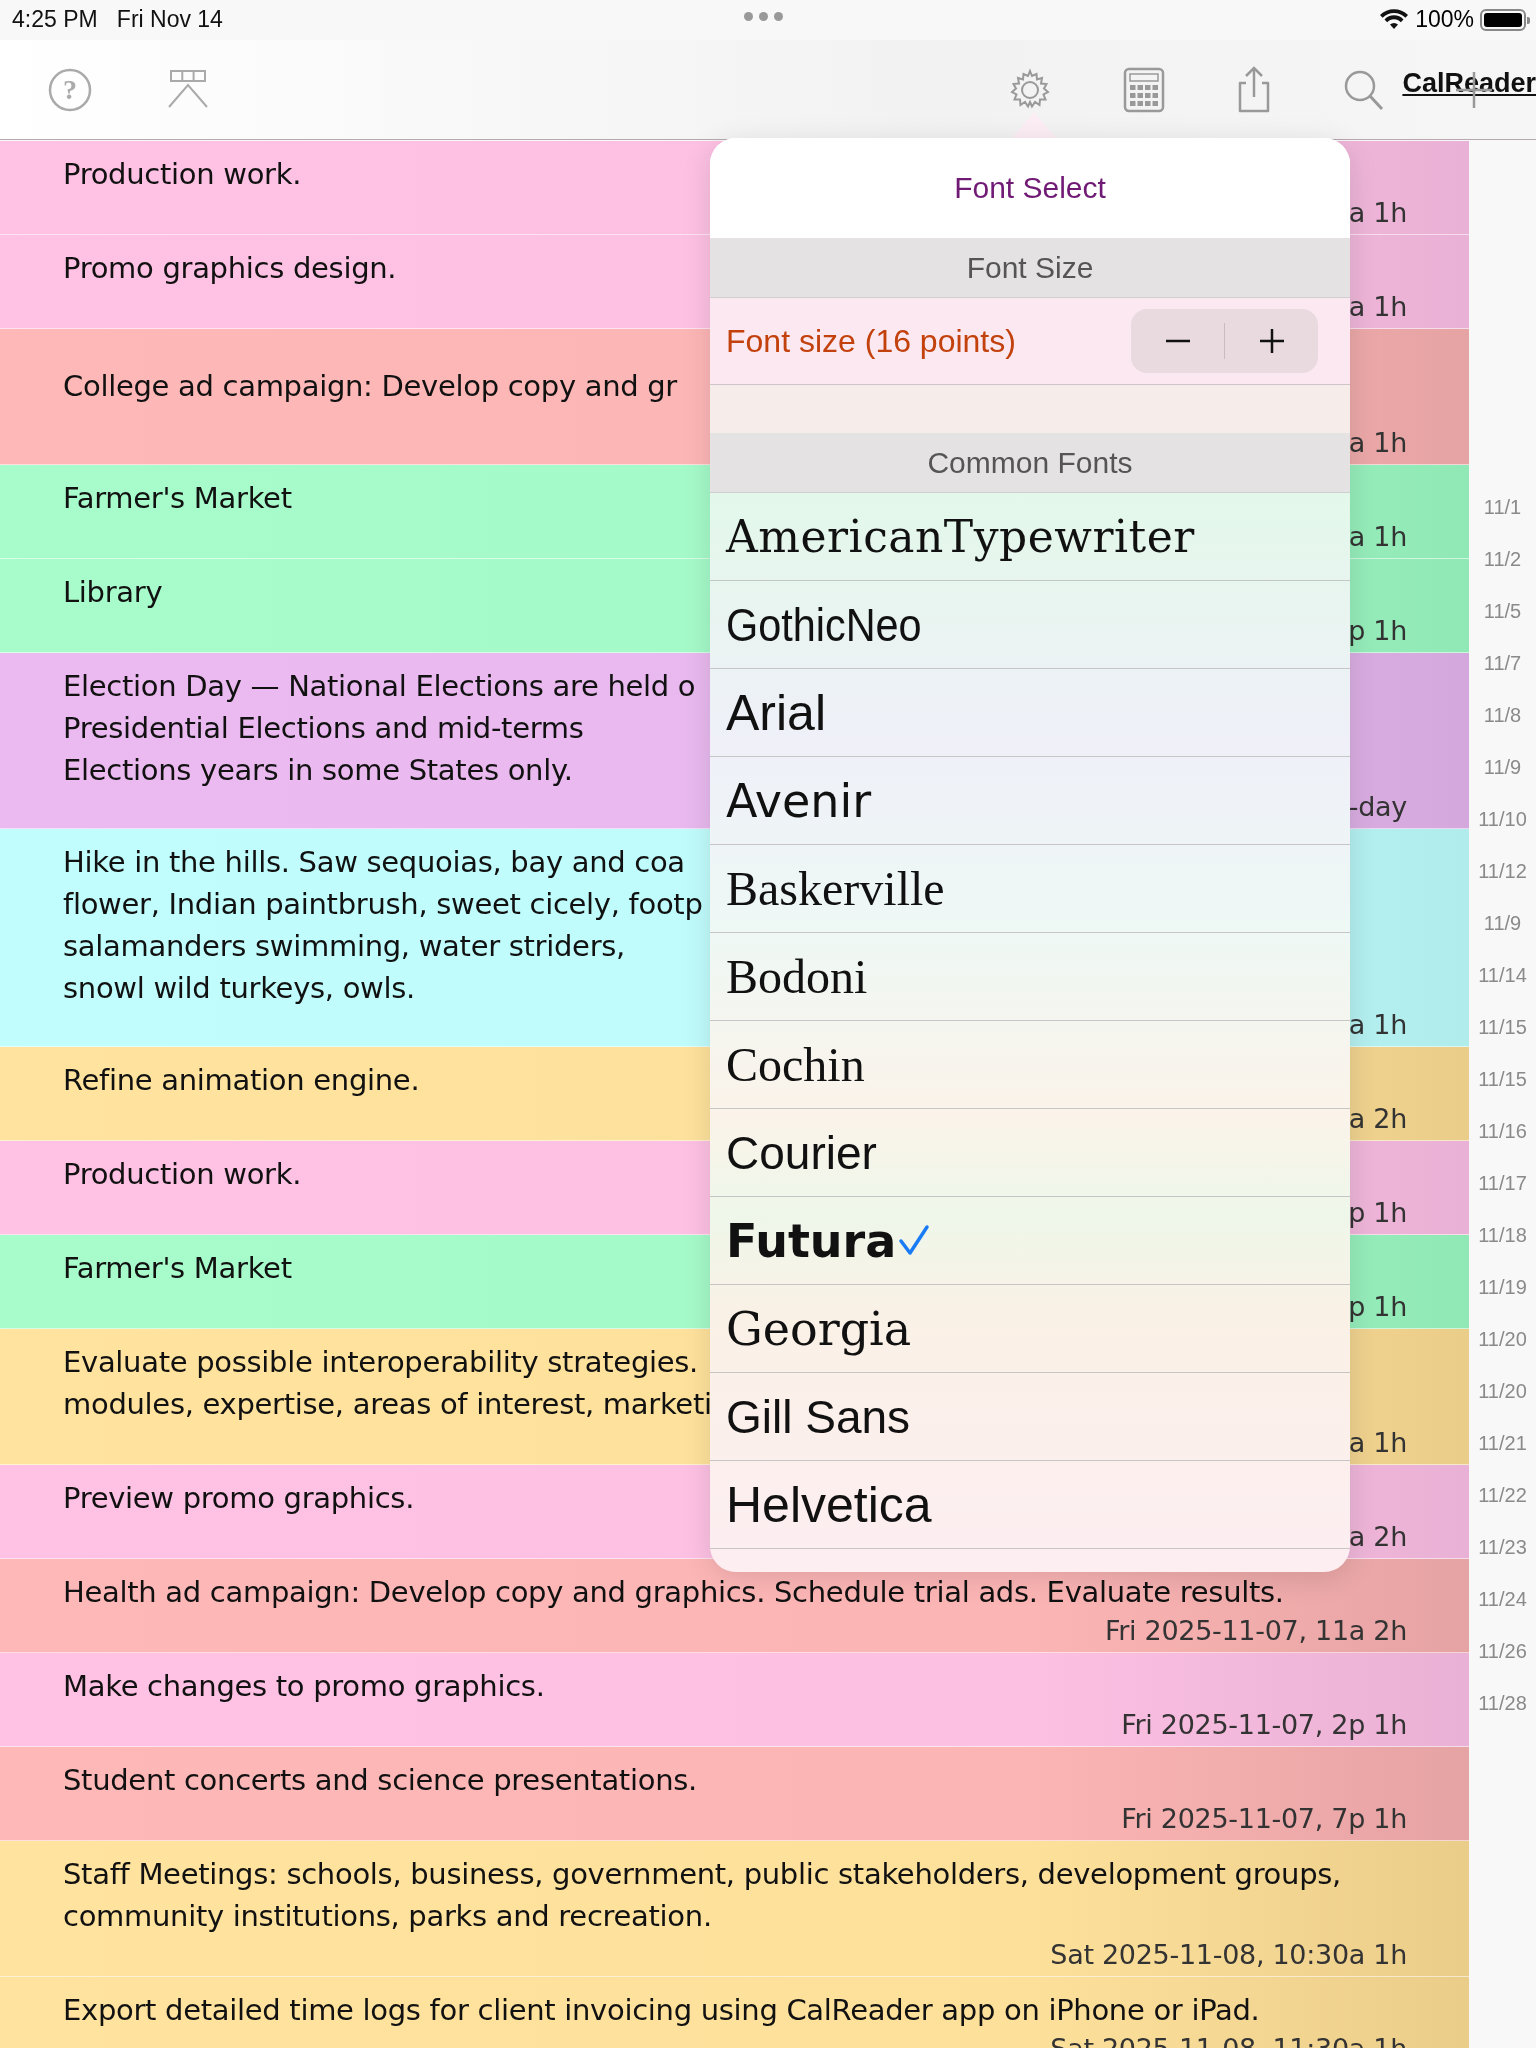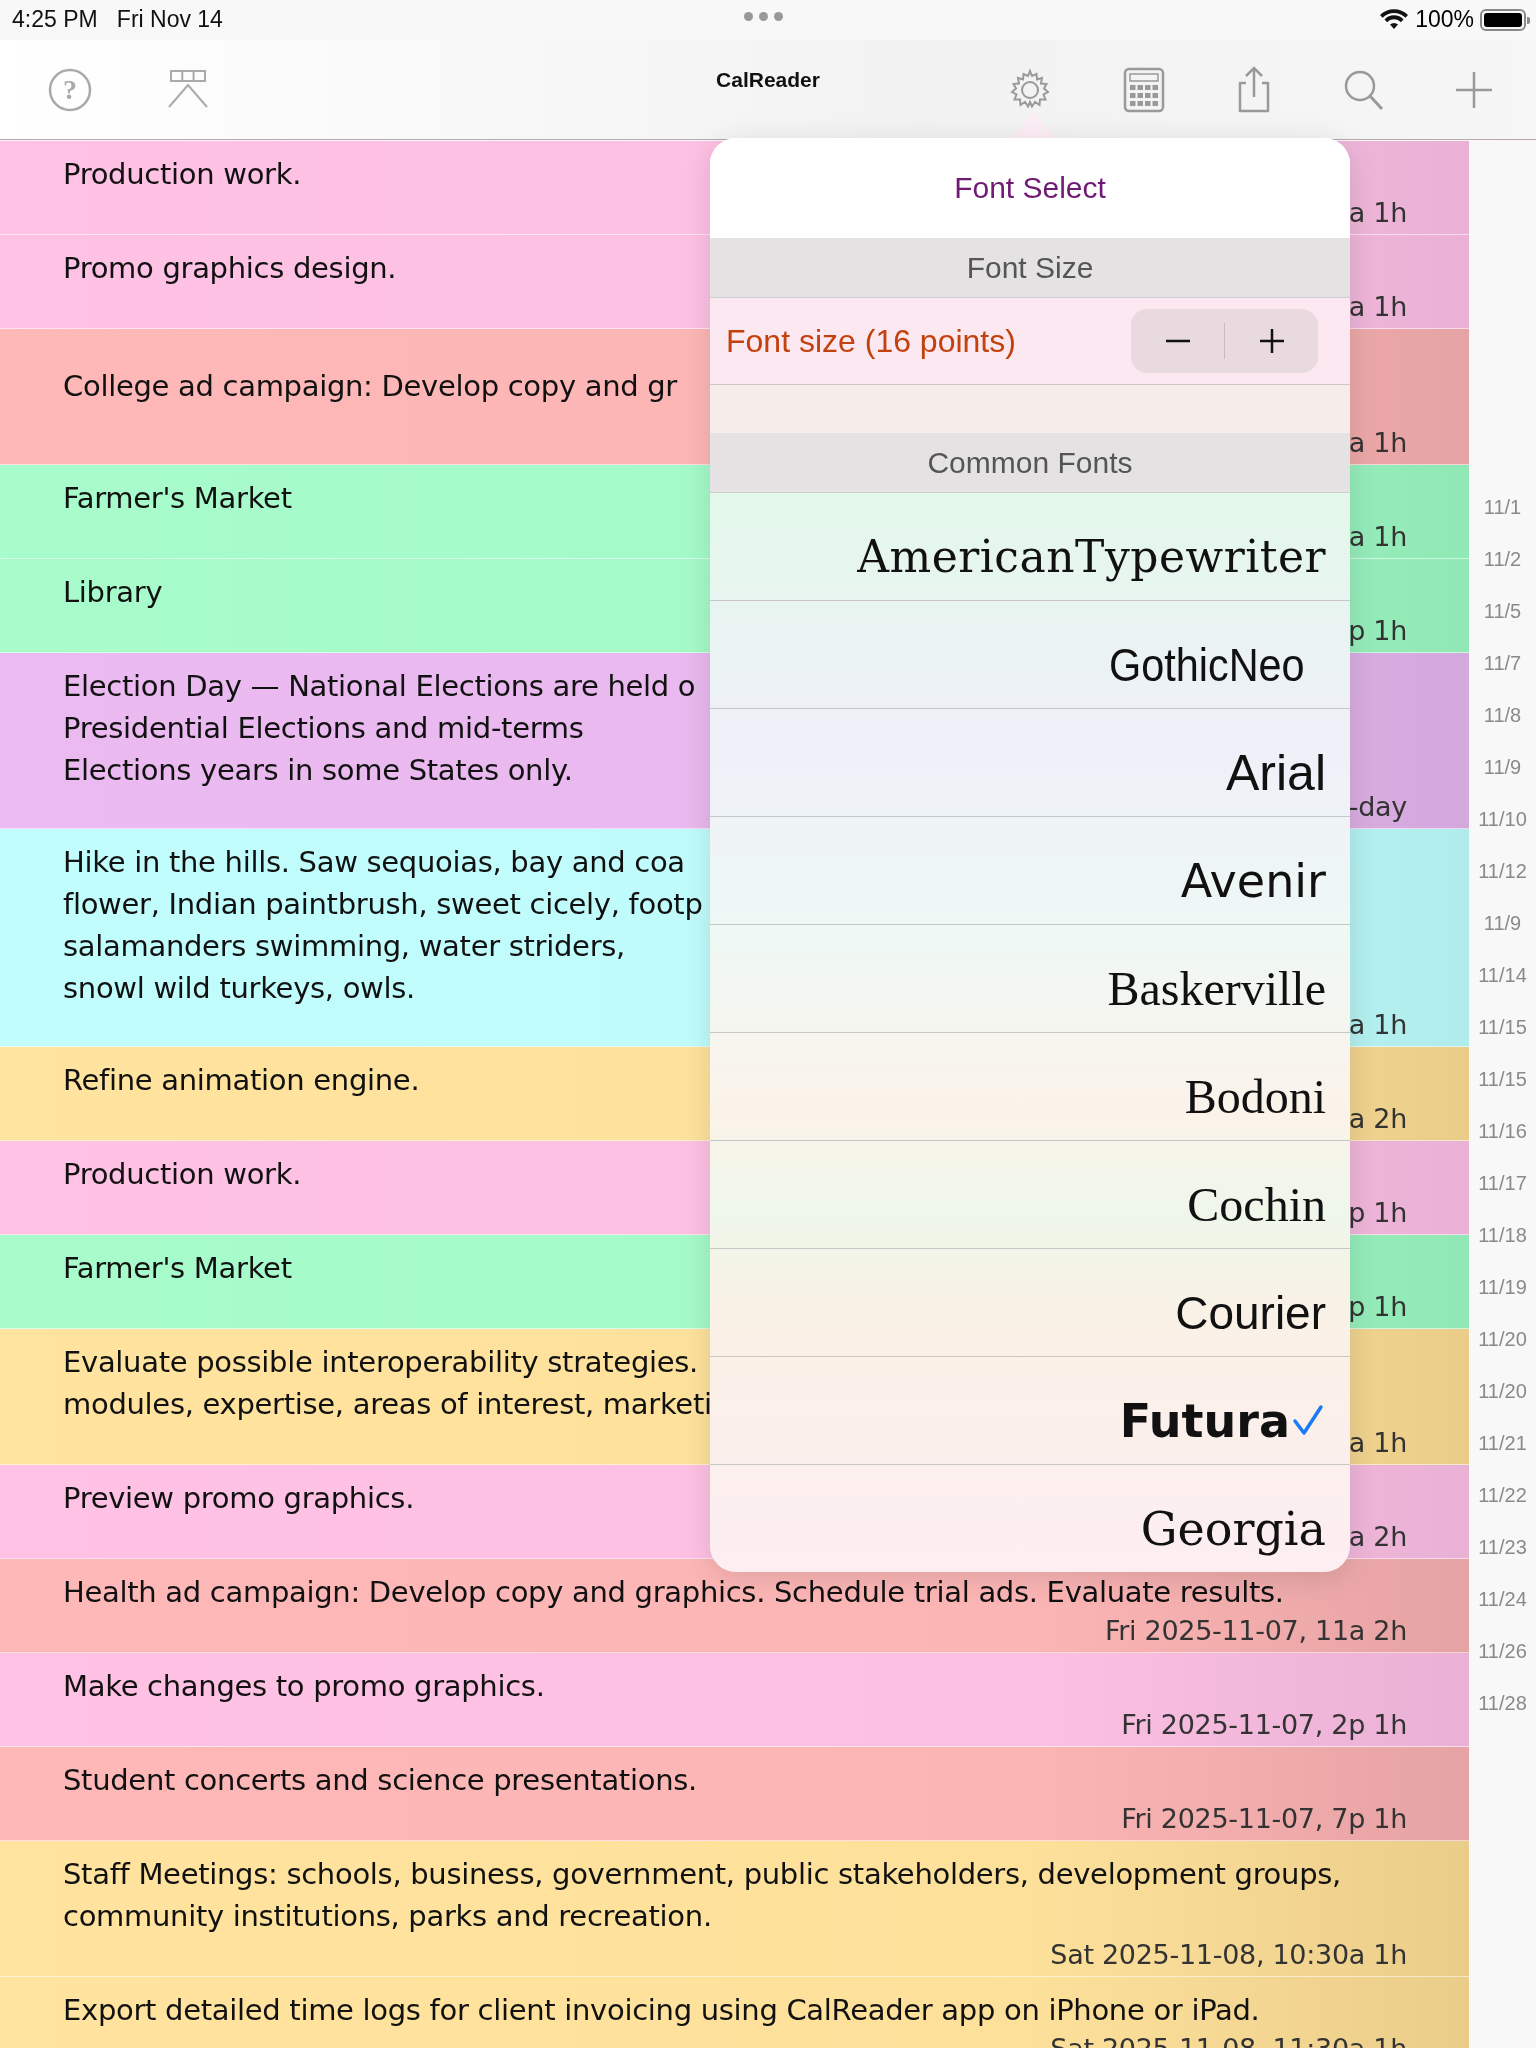--- a/index.html
+++ b/index.html
@@ -12,21 +12,21 @@
   .status-dots { position: absolute; left: 744px; top: 12px; display: flex; gap: 6px; }
   .status-dots span { width: 9px; height: 9px; border-radius: 50%; background: #999; display: block; }
   .status-right { position: absolute; right: 10px; top: 6px; display: flex; align-items: center; gap: 6px; font-size: 23px; color: #000000; }
   .battery { width: 46px; height: 22px; border: 2px solid #888; border-radius: 6px; padding: 2px; position: relative; }
   .battery::after { content: ""; position: absolute; right: -6px; top: 6px; width: 3px; height: 7px; background: #888; border-radius: 0 2px 2px 0; }
   .battery-fill { width: 100%; height: 100%; background: #000; border-radius: 3px; }
 
   
   .toolbar { position: absolute; left: 0; top: 40px; width: 1536px; height: 100px; background: linear-gradient(90deg, #ffffff 0%, #f2f2f2 60%, #f6f6f6 100%); border-bottom: 1px solid #b8a8b0; }
   .tb-icon { position: absolute; top: 22px; width: 56px; height: 56px; display: flex; align-items: center; justify-content: center; cursor: pointer; }
-  .tb-title { position: absolute; left: 0; width: 1536px; top: 28px; text-align: center; font-size: 21px; font-weight: bold; color: #111; pointer-events: none; }
+  .tb-title { position: absolute; left: 0; width: 1536px; top: 28px; text-align: right; font-size: 27px; font-weight: bold; color: #111; pointer-events: none; text-decoration: underline; }
   .tb-title span { pointer-events: auto; }
 
   
   .list { position: absolute; left: 0; top: 141px; width: 1469px; }
   .row { position: relative; border-bottom: 1px solid rgba(255,255,255,0.55); padding: 12px 62px 0 63px; font-family: "DejaVu Sans", sans-serif; }
   .row-text { font-size: 29px; line-height: 42px; color: #111; letter-spacing: -0.3px; }
   .row-meta { position: absolute; right: 62px; bottom: 6px; font-size: 27px; color: #333; letter-spacing: -0.3px; }
   .c-pink { background: linear-gradient(90deg, #ffc2e4 0%, #fcc0e2 70%, #e9b1d5 100%); }
   .c-red { background: linear-gradient(90deg, #ffb8b8 0%, #fcb5b5 70%, #e6a3a3 100%); }
   .c-green { background: linear-gradient(90deg, #a8fccb 0%, #a4f9c8 70%, #90e8b5 100%); }
@@ -44,21 +44,21 @@
   .popover { position: absolute; left: 710px; top: 138px; width: 640px; height: 1434px; border-radius: 26px; overflow: hidden; background: linear-gradient(180deg, #ffffff 0%, #fdf1f5 20%, #e3f8ea 25%, #eff0f8 42%, #eef8f5 55%, #fbf3ea 68%, #eef7ea 75%, #faf1e6 82%, #fdeef2 100%); box-shadow: 0 6px 30px rgba(0,0,0,0.12); }
   .pop-title { height: 100px; display: flex; align-items: center; justify-content: center; font-size: 30px; color: #701a75; background: #fff; }
   .pop-section { height: 60px; display: flex; align-items: center; justify-content: center; font-size: 30px; color: #555; background: #e4e2e3; border-bottom: 1px solid #cfcfcf; }
   .pop-fontsize-row { height: 87px; display: flex; align-items: center; justify-content: space-between; padding: 0 32px 0 16px; background: #fbe8f0; border-bottom: 1px solid #cfc5c9; }
   .pop-fontsize-label { font-size: 32px; color: #c2410c; }
   .stepper { width: 187px; height: 64px; border-radius: 16px; background: #e8dadf; display: flex; align-items: center; }
   .stepper-btn { flex: 1; height: 100%; display: flex; align-items: center; justify-content: center; cursor: pointer; }
   .stepper-sep { width: 1px; height: 36px; background: #c9bcc1; }
   .pop-spacer { height: 48px; background: #f6ece9; }
   .font-list { }
-  .font-item { height: 88px; display: flex; align-items: center; justify-content: flex-end; padding: 0 24px 0 16px; border-bottom: 1px solid #c6c6c6; cursor: pointer; margin-top: 20px; }
+  .font-item { height: 88px; display: flex; align-items: center; justify-content: flex-start; padding: 0 24px 0 16px; border-bottom: 1px solid #c6c6c6; cursor: pointer; }
   .font-name { font-size: 46px; color: #111; }
   .check { width: 36px; height: 36px; }
 </style>
 </head>
 <body>
 
 <div class="status-bar">
   <div class="status-time">
     <span>4:25 PM</span>&nbsp;&nbsp;&nbsp;<span>Fri Nov 14</span>
   </div>

